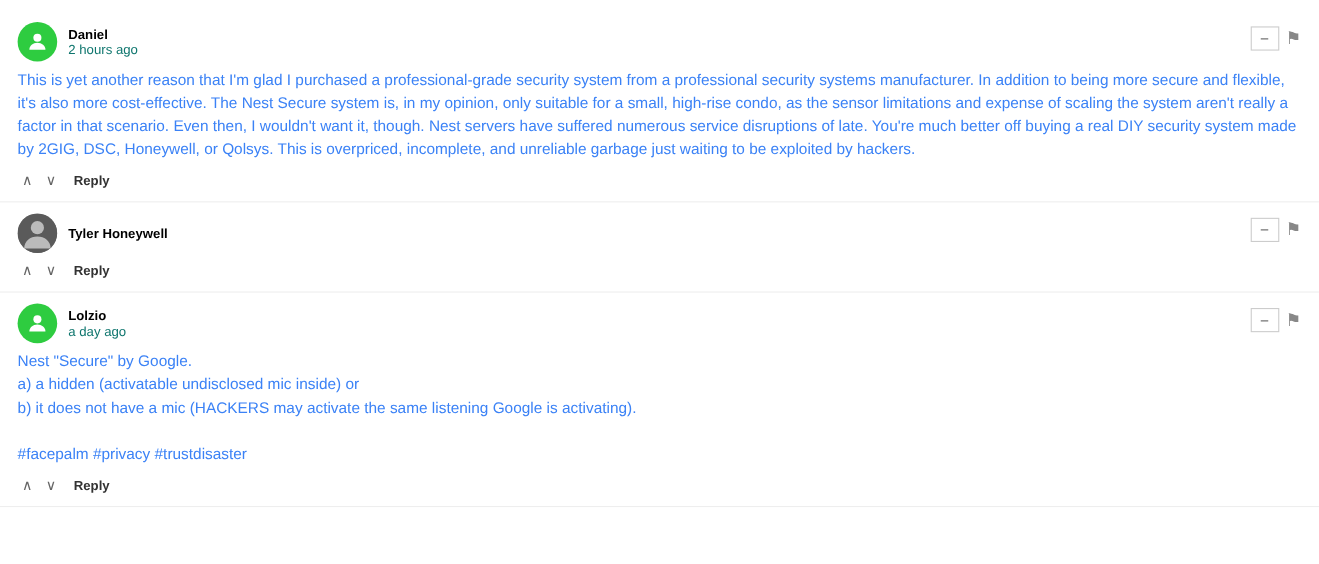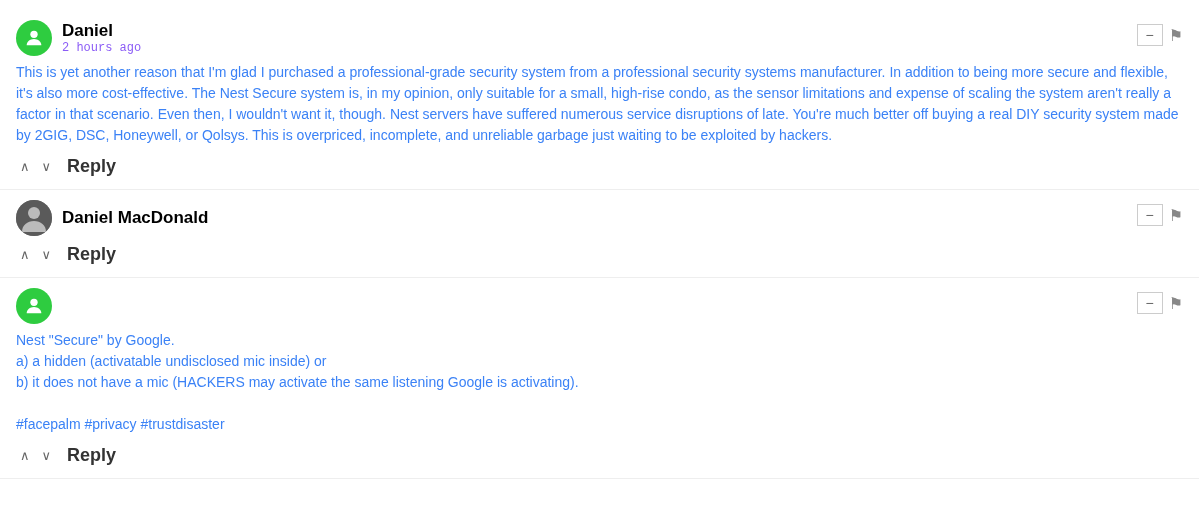--- a/index.html
+++ b/index.html
@@ -46,27 +46,26 @@
       overflow: hidden;
       display: flex;
       align-items: center;
       justify-content: center;
     }
     .user-info {
       flex: 1;
     }
     .username {
       font-weight: bold;
-      font-size: 17px;
+      font-size: 12px;
       color: #000;
     }
     .timestamp {
       font-size: 12px;
-      color: #8b5cf6;
-      font-family: Liberation Mono, monospace;
+      color: #0f766e;
     }
     .comment-actions-right {
       display: flex;
       align-items: center;
       gap: 6px;
       position: absolute;
       right: 16px;
       top: 14px;
     }
     .action-btn {
@@ -110,21 +109,21 @@
       cursor: pointer;
       color: #666;
       font-size: 13px;
       padding: 2px 4px;
     }
     .reply-btn {
       background: none;
       border: none;
       cursor: pointer;
       color: #333;
-      font-size: 18px;
+      font-size: 12px;
       font-weight: bold;
       margin-left: 4px;
       padding: 2px 4px;
     }
   </style>
 </head>
 <body>
 
 <div id="comments-container">
     <div class="comment">
@@ -154,41 +153,45 @@
     <div class="comment">
     <div class="comment-header">
       <div class="avatar-photo">
           <svg viewBox="0 0 36 36" width="36" height="36" xmlns="http://www.w3.org/2000/svg">
     <rect width="36" height="36" fill="#5a5a5a"></rect>
     <circle cx="18" cy="13" r="6" fill="#bbb"></circle>
     <path d="M6 32c0-7 5.4-11 12-11s12 4 12 11" fill="#bbb"></path>
   </svg>
         </div>
       <div class="user-info">
-        <div class="username">Daniel MacDonald</div>
+        <div class="username">Tyler Honeywell</div>
       </div>
     </div>
     <div class="comment-actions-right">
       <button class="action-btn">−</button>
       <button class="flag-btn">⚑</button>
     </div>
     <div class="vote-reply">
       <button class="vote-btn">∧</button>
       <button class="vote-btn">∨</button>
       <button class="reply-btn">Reply</button>
     </div>
   </div>
     <div class="comment">
     <div class="comment-header">
       <div class="avatar-icon" style="background:#2ecc40">
           <svg viewBox="0 0 24 24" xmlns="http://www.w3.org/2000/svg">
     <circle cx="12" cy="8" r="4"></circle>
     <path d="M4 20c0-4 3.6-7 8-7s8 3 8 7"></path>
   </svg>
         </div>
+      <div class="user-info">
+        <div class="username">Lolzio</div>
+        <div class="timestamp">a day ago</div>
+      </div>
     </div>
     <div class="comment-actions-right">
       <button class="action-btn">−</button>
       <button class="flag-btn">⚑</button>
     </div>
     <div class="comment-body">Nest "Secure" by Google.<br>a) a hidden (activatable undisclosed mic inside) or<br>b) it does not have a mic (HACKERS may activate the same listening Google is activating).<br><br>#facepalm #privacy #trustdisaster<br></div>
     <div class="vote-reply">
       <button class="vote-btn">∧</button>
       <button class="vote-btn">∨</button>
       <button class="reply-btn">Reply</button>

